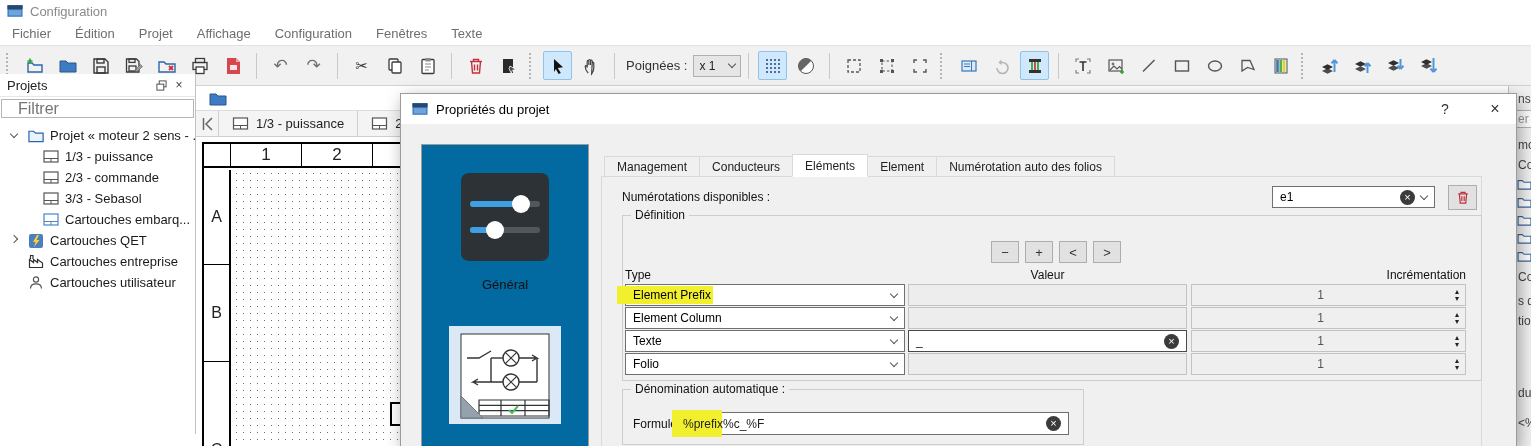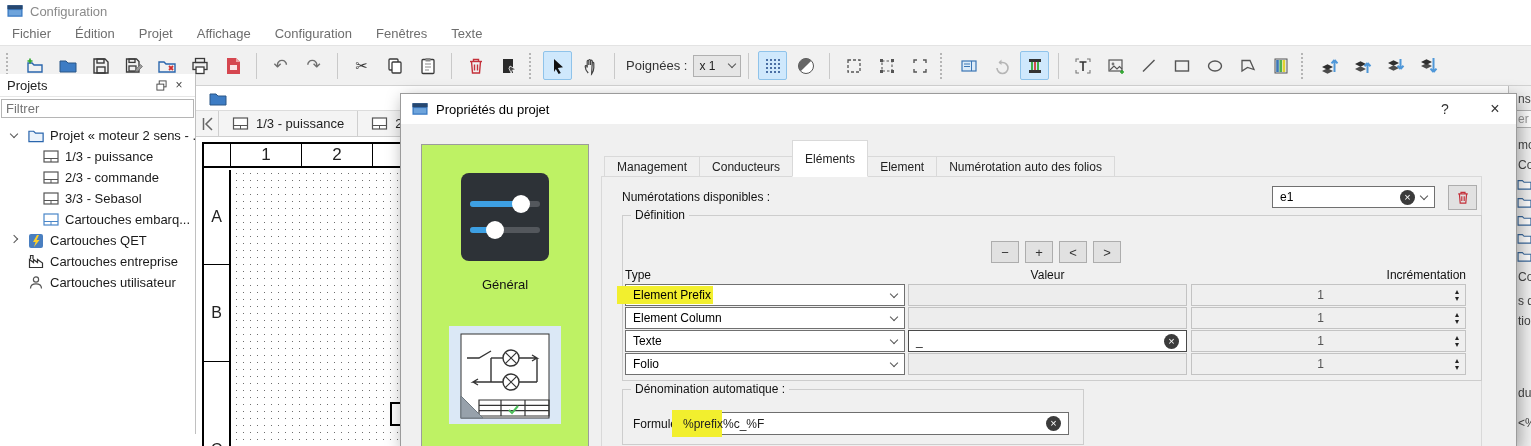--- a/index.html
+++ b/index.html
@@ -27,21 +27,21 @@
   .tcombo { width:48px; height:22px; background:#e6e6e6; border:1px solid #b0b0b0; display:flex; align-items:center; justify-content:space-between; padding:0 5px; font-size:12px; color:#222; }
   .chev { width:6px; height:6px; border-right:1.5px solid #555; border-bottom:1.5px solid #555; transform:rotate(45deg); margin-top:-3px; flex:none; }
   .gridicon { width:17px; height:17px; background-image:radial-gradient(#4a6fa5 1px, transparent 1.2px); background-size:4px 4px; background-position:1px 1px; }
 
   
   .projects { left:0; top:74px; width:196px; height:360px; background:#fff; border-right:1px solid #c0c0c0; }
   .p-header { height:23px; display:flex; align-items:center; padding:0 7px; font-size:13px; color:#222; border-bottom:1px solid #e6e6e6; }
   .p-header .sp { flex:1; }
   .p-btn { width:18px; height:16px; display:flex; align-items:center; justify-content:center; color:#444; font-size:12px; }
   .p-filter { padding:2px 1px; }
-  .p-filter input { width:100%; height:19px; border:1px solid #b5b5b5; font-size:13px; padding:0 4px; font-family:inherit; color:#0f766e; }
+  .p-filter input { width:100%; height:19px; border:1px solid #b5b5b5; font-size:16px; padding:0 16px; font-family:inherit; color:#0f766e; }
   .tree { padding-top:5px; }
   .titem { height:21px; display:flex; align-items:center; font-size:13px; color:#1a1a1a; padding-left:6px; gap:6px; }
   .titem.lvl1 { padding-left:43px; }
   .exp { width:16px; display:flex; justify-content:center; flex:none; }
   .exp .chev { border-color:#555; }
   .exp .chev.closed { transform:rotate(-45deg); }
   .tlabel2 { white-space:nowrap; overflow:hidden; }
 
   
   .workspace { left:196px; top:86px; width:1312px; height:360px; background:#fff; z-index:1; }
@@ -66,28 +66,28 @@
   .frag { position:absolute; left:9px; font-size:12px; color:#444; white-space:nowrap; }
   .frag.inbox { background:#fff; border-top:1px solid #b5b5b5; border-bottom:1px solid #b5b5b5; color:#9a9a9a; padding:1px 2px; left:7px; }
   .rfold { position:absolute; left:8px; }
 
   
   .dialog { left:400px; top:93px; width:1117px; height:354px; background:#f0f0f0; border:1px solid #9b9b9b; box-shadow:3px 5px 16px rgba(0,0,0,.35); z-index:10; }
   .d-title { height:30px; background:#fff; display:flex; align-items:center; padding-left:11px; gap:8px; font-size:13px; color:#000; }
   .d-title .sp { flex:1; }
   .d-cap { width:42px; height:30px; display:flex; align-items:center; justify-content:center; font-size:14px; color:#333; }
   .d-cap.close { font-size:16px; }
-  .d-list { position:absolute; left:20px; top:50px; width:168px; height:303px; background:#bef264; border:1px solid #9c9c9c; overflow:hidden; }
+  .d-list { position:absolute; left:20px; top:50px; width:168px; height:303px; background:#0369a1; border:1px solid #9c9c9c; overflow:hidden; }
   .d-item { display:flex; flex-direction:column; align-items:center; }
   .d-item .lbl { font-size:13px; color:#111; margin-top:14px; }
 
   .d-tabs { position:absolute; left:203px; top:60px; display:flex; align-items:flex-end; height:23px; }
   .dtab { height:21px; display:flex; align-items:center; padding:0 12px; font-size:12px; color:#222; background:#f0f0f0; border:1px solid #d9d9d9; border-left:none; }
   .dtab:first-child { border-left:1px solid #d9d9d9; }
-  .dtab.active { height:37px; background:#fff; border:1px solid #d9d9d9; border-bottom:1px solid #fff; position:relative; z-index:3; margin-left:-1px; }
+  .dtab.active { height:23px; background:#fff; border:1px solid #d9d9d9; border-bottom:1px solid #fff; position:relative; z-index:3; margin-left:-1px; }
 
   .d-pane { position:absolute; left:200px; top:82px; width:881px; height:272px; border:1px solid #d9d9d9; background:#f0f0f0; z-index:2; }
   .plabel { position:absolute; font-size:12px; color:#111; }
 
   .cbo { position:absolute; height:22px; background:#fff; border:1px solid #707070; display:flex; align-items:center; padding:0 7px; font-size:12px; color:#000; }
   .cbo .txt { position:relative; z-index:1; flex:1; white-space:nowrap; overflow:hidden; }
   .cbo .chev { margin-left:6px; }
   .clear { width:15px; height:15px; border-radius:50%; background:#3b3b3b; color:#fff; font-size:11px; line-height:1; display:flex; align-items:center; justify-content:center; flex:none; position:relative; z-index:1; }
   .hl-band { position:absolute; background:#f2ef2e; z-index:0; }
 

